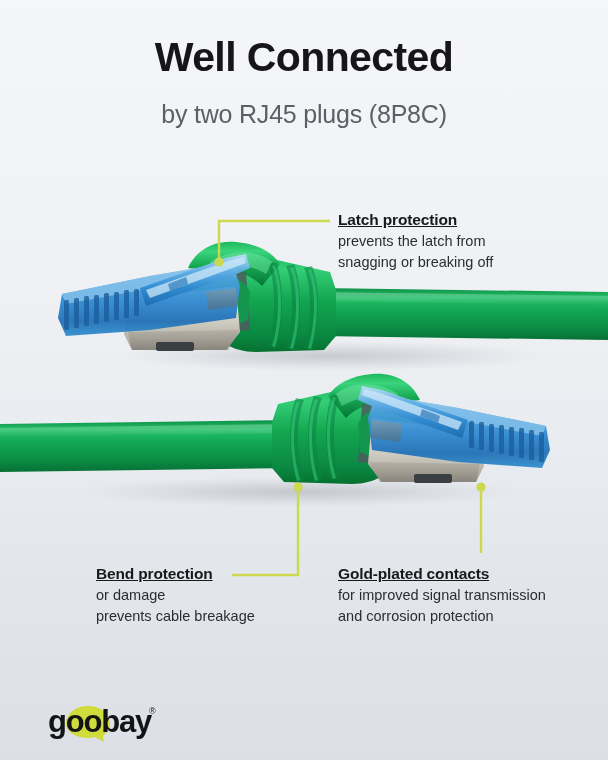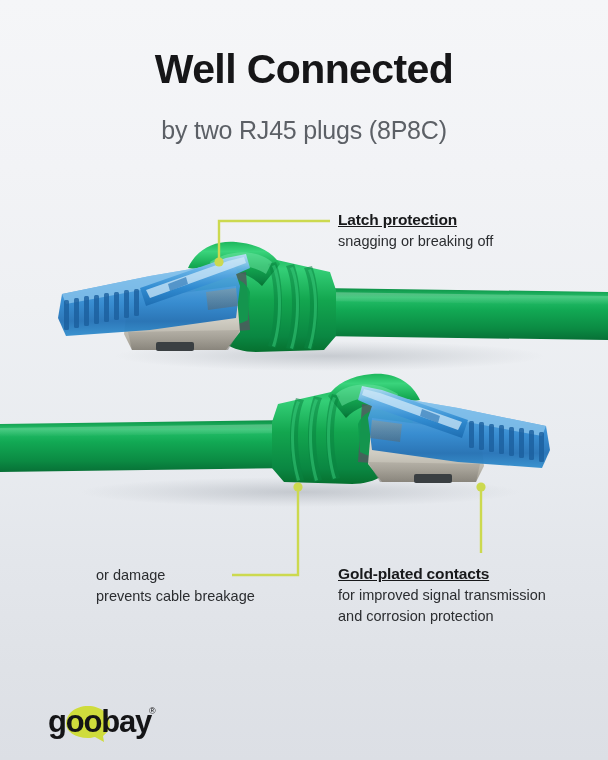--- a/index.html
+++ b/index.html
@@ -32,21 +32,21 @@
 
   
   .header {
     position: absolute;
     top: 0;
     left: 0;
     width: 608px;
     text-align: center;
   }
   .title {
-    margin: 16px;
+    margin: 4px;
     padding-top: 32px;
     font-size: 41px;
     font-weight: bold;
     letter-spacing: -0.6px;
     color: #161618;
     line-height: 1.05;
   }
   .subtitle {
     margin: 12px;
     padding-top: 9px;
@@ -381,24 +381,26 @@
     </g>
   </svg>
 
   <div class="header">
     <h1 class="title">Well Connected</h1>
     <p class="subtitle">by two RJ45 plugs (8P8C)</p>
   </div>
 
   <div class="callout" id="callout-latch">
     <div class="c-head">Latch protection</div>
+    <div class="c-line">prevents the latch from</div>
     <div class="c-line">snagging or breaking off</div>
   </div>
 
   <div class="callout" id="callout-bend">
+    <div class="c-head">Bend protection</div>
     <div class="c-line">or damage</div>
     <div class="c-line">prevents cable breakage</div>
   </div>
 
   <div class="callout" id="callout-gold">
     <div class="c-head">Gold-plated contacts</div>
     <div class="c-line">for improved signal transmission</div>
     <div class="c-line">and corrosion protection</div>
   </div>
 

